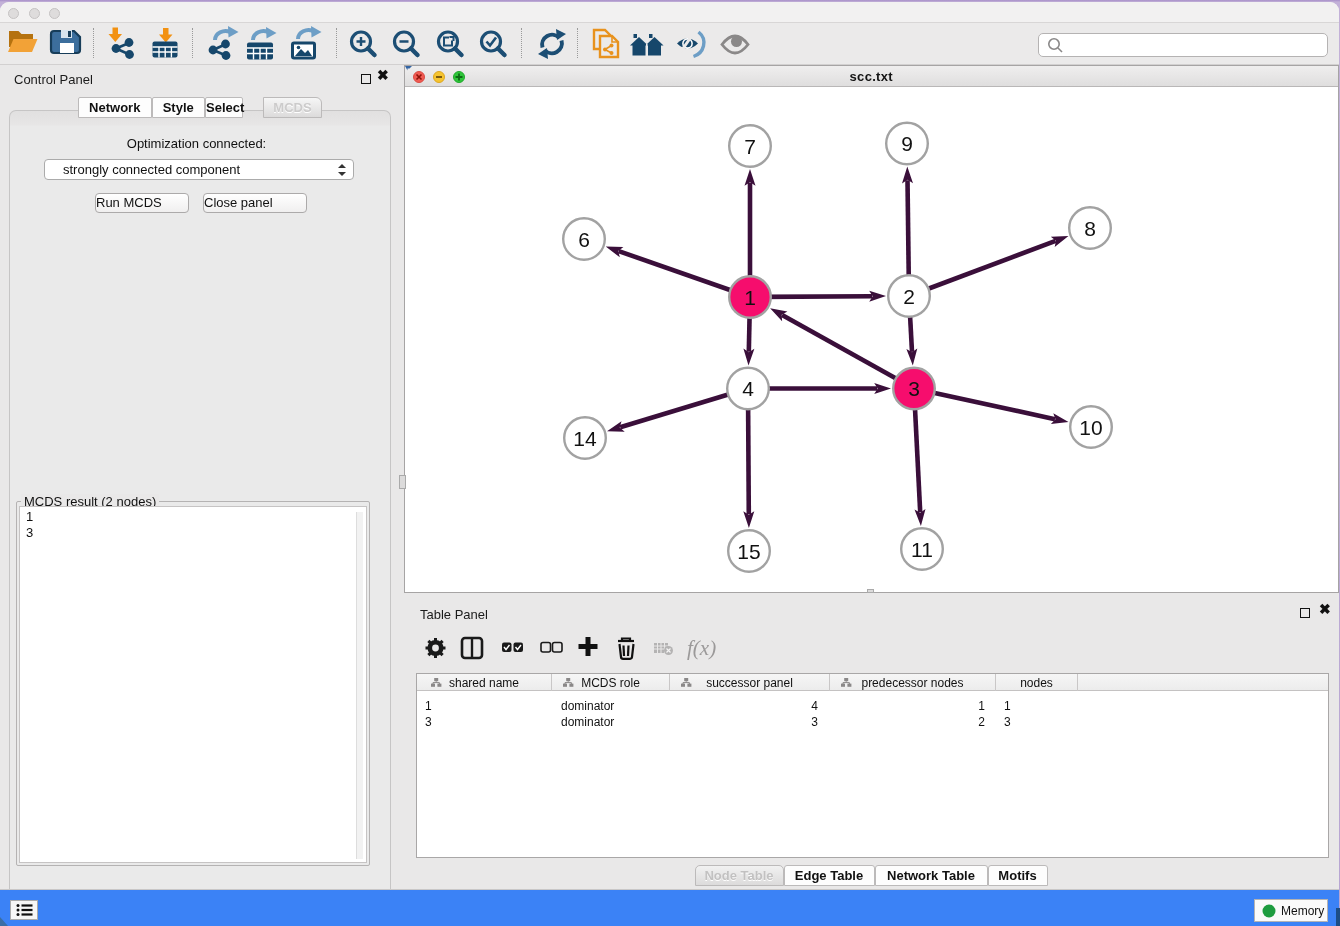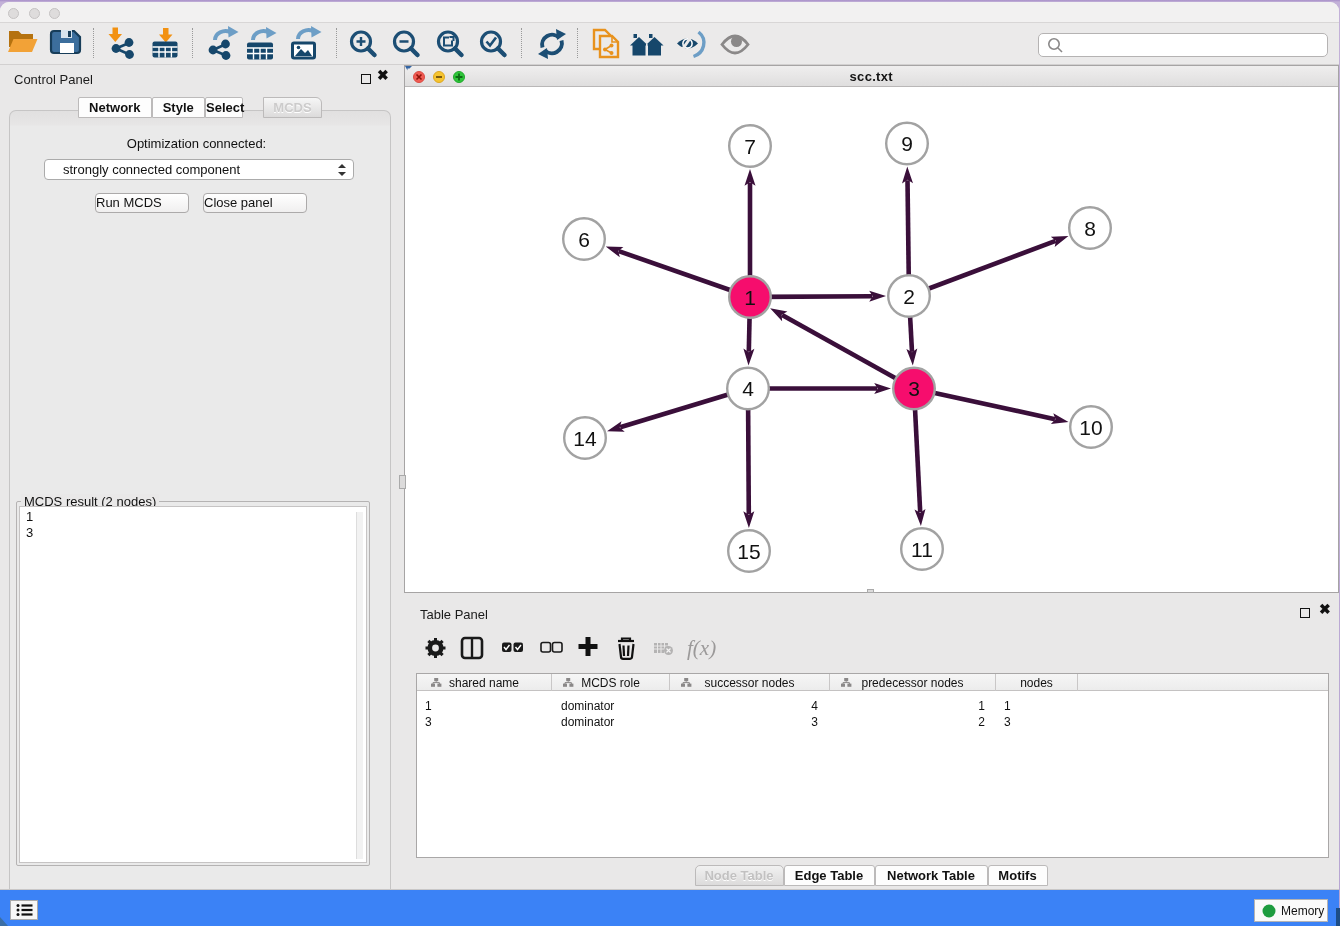--- a/index.html
+++ b/index.html
@@ -355,21 +355,21 @@
  </svg>
  <div id="tbl">
   <div id="thead">
    <div class="th" style="left:0;width:135px">
               <span class="cap">shared name</span>
             </div>
    <div class="th" style="left:135px;width:118px">
               <span class="cap">MCDS role</span>
             </div>
    <div class="th" style="left:253px;width:160px">
-              <span class="cap">successor nodes</span>
+              <span class="cap">successor panel</span>
             </div>
    <div class="th" style="left:413px;width:166px">
               <span class="cap">predecessor nodes</span>
             </div>
    <div class="th" style="left:579px;width:82px">
               <span class="cap">nodes</span>
             </div>
   </div>
   <svg width="450" height="17" style="position:absolute;left:0;top:0">
    <g fill="#8a8888">

